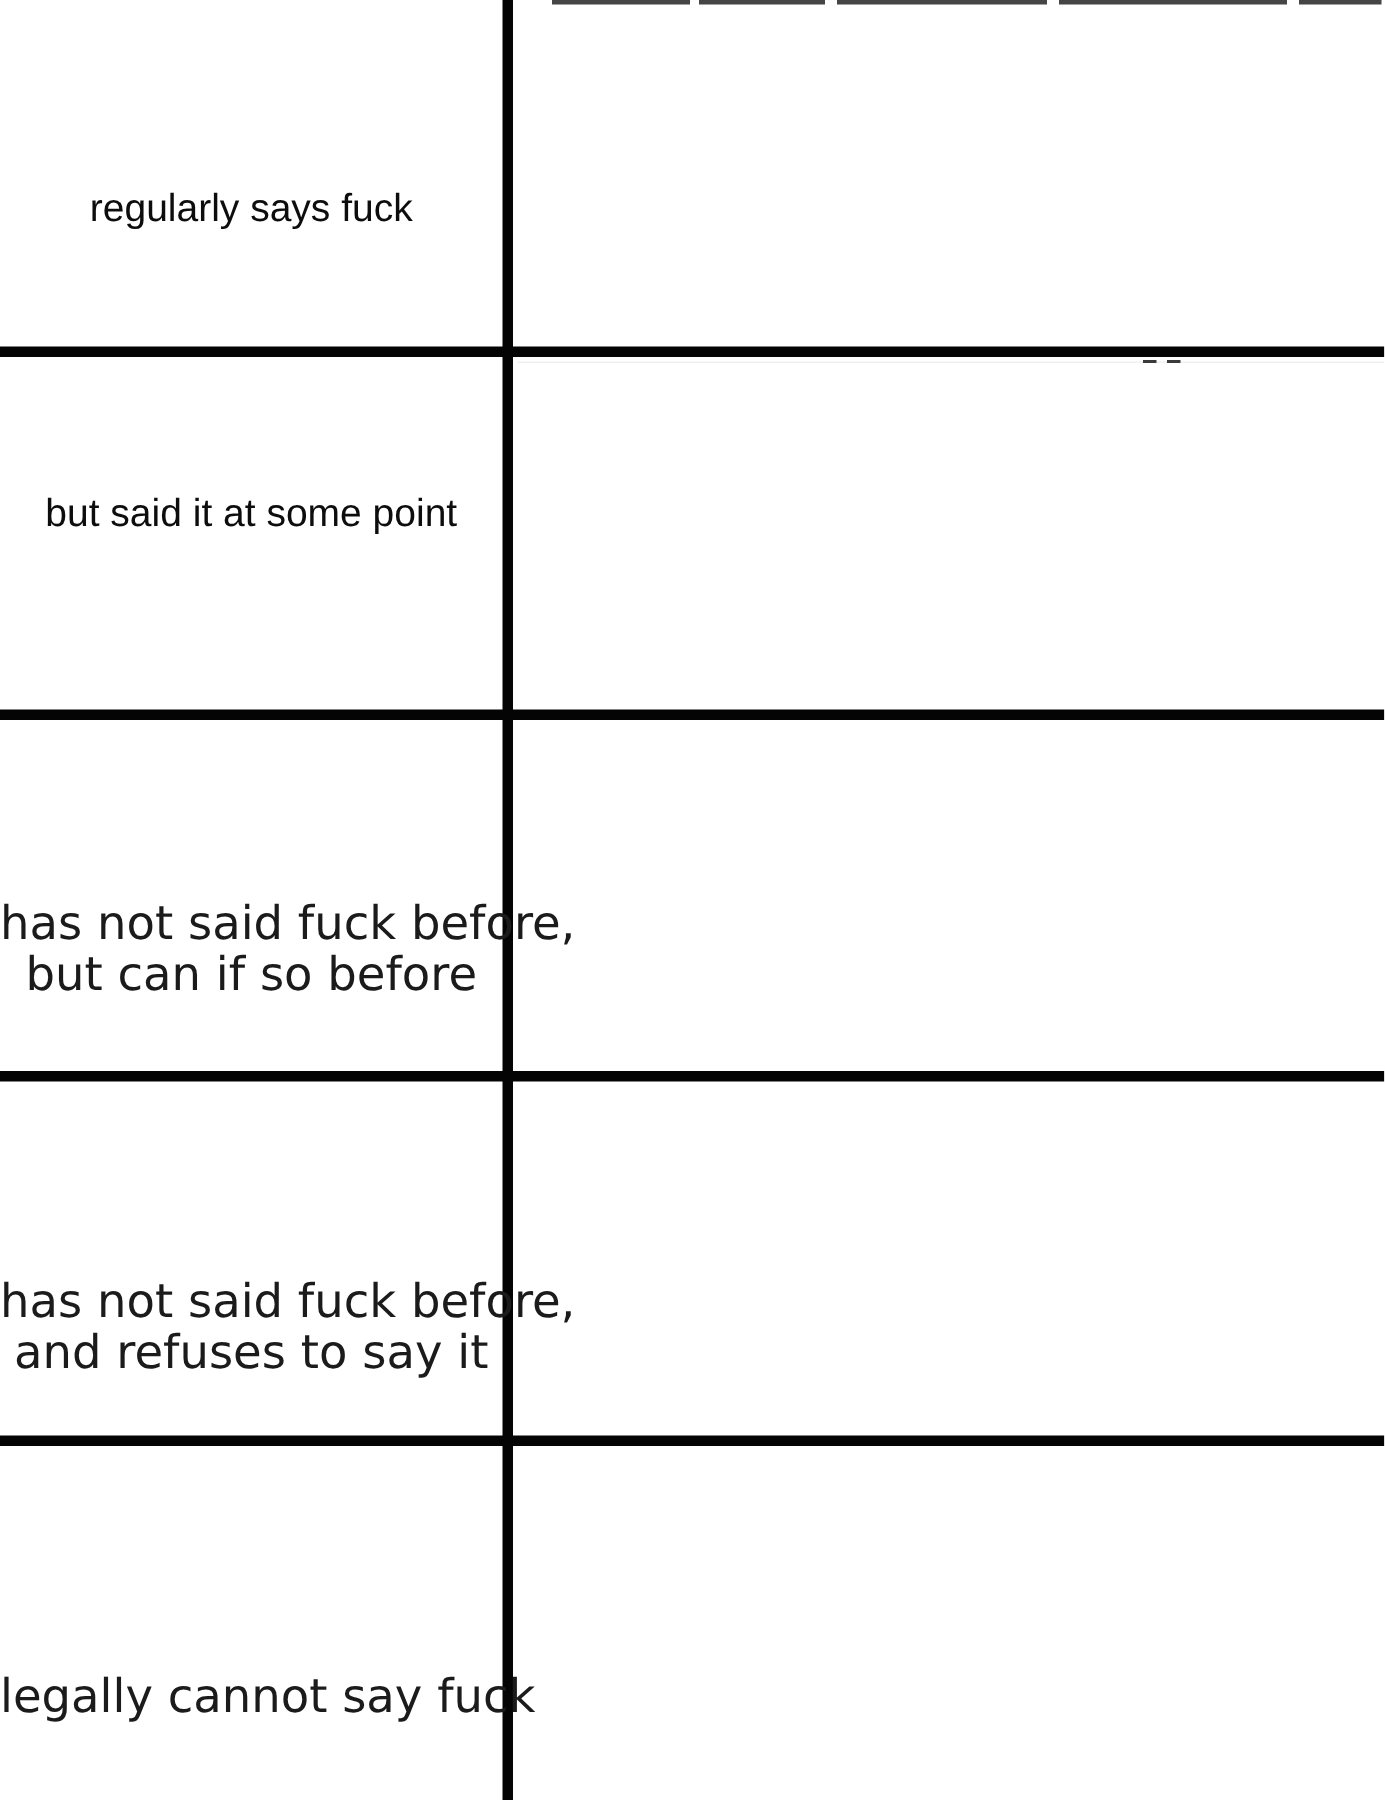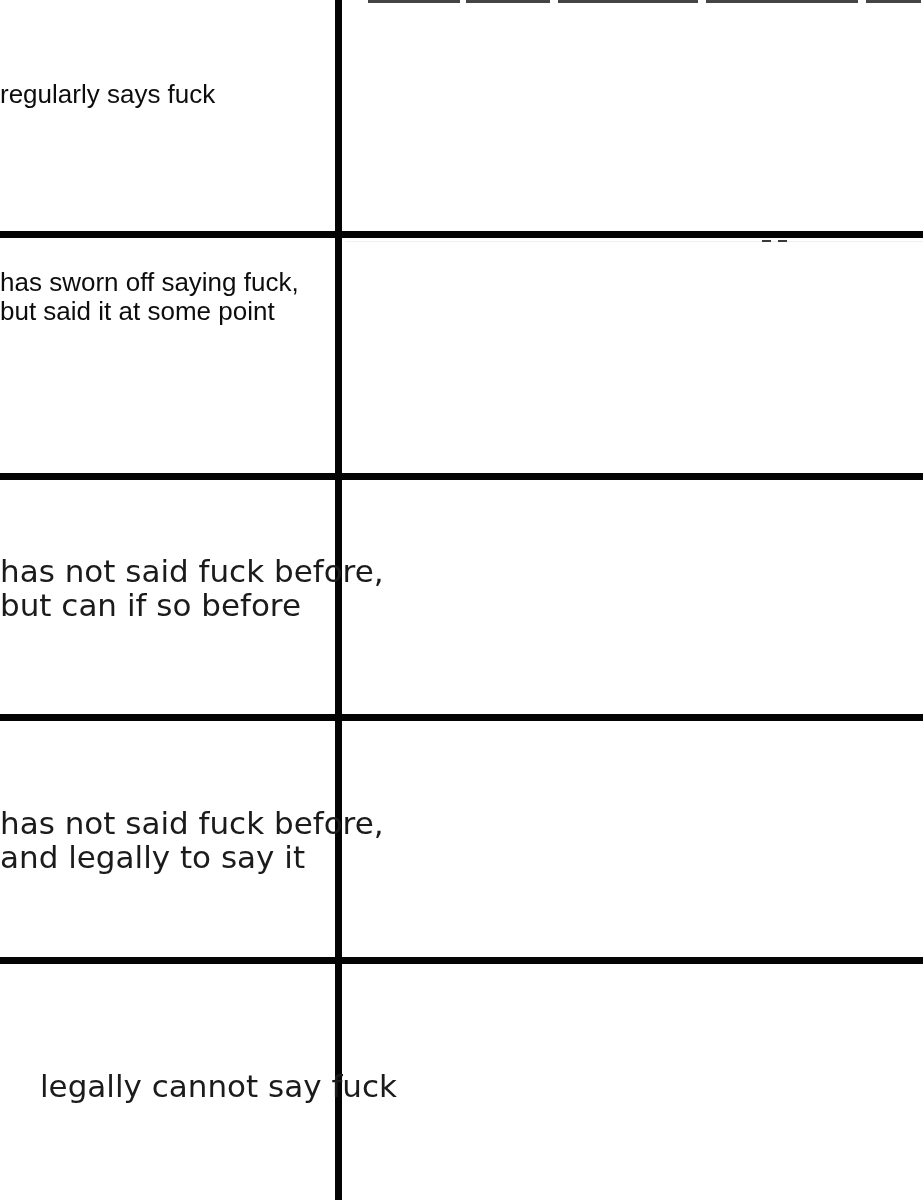--- a/index.html
+++ b/index.html
@@ -31,40 +31,42 @@
   }
   .hline1 { top: 231px; }
   .hline2 { top: 473px; }
   .hline3 { top: 714px; }
   .hline4 { top: 957px; }
 
   .row-label {
     position: absolute;
     left: 0;
     width: 335px;
+    text-align: center;
     transform: translateY(-50%);
     white-space: nowrap;
+    margin-top: 45px;
   }
   .label-arial {
     font-family: "Liberation Sans", sans-serif;
     font-size: 26px;
     line-height: 29px;
     color: #0d0d0d;
   }
   .label-round {
     font-family: "DejaVu Sans", sans-serif;
     font-size: 31px;
     line-height: 34px;
     color: #1b1b1b;
   }
   .label1 { top: 94px; }
   .label2 { top: 297px; }
   .label3 { top: 588px; }
   .label4 { top: 840px; }
-  .label5 { top: 1086px; padding-left: 40px; }
+  .label5 { top: 1086px; }
 
   .image-slot {
     position: absolute;
     left: 342px;
     width: 581px;
     background: #ffffff;
   }
   .slot1 { top: 4px;   height: 227px; }
   .slot2 { top: 238px; height: 235px; }
   .slot3 { top: 480px; height: 234px; }
@@ -119,32 +121,31 @@
   <div class="hline hline1"></div>
   <div class="hline hline2"></div>
   <div class="hline hline3"></div>
   <div class="hline hline4"></div>
 
   <div class="row-label label-arial label1">
     <div>regularly says fuck</div>
   </div>
 
   <div class="row-label label-arial label2">
-    <div>has sworn off saying fuck,</div>
     <div>but said it at some point</div>
   </div>
 
   <div class="row-label label-round label3">
     <div>has not said fuck before,</div>
     <div>but can if so before</div>
   </div>
 
   <div class="row-label label-round label4">
     <div>has not said fuck before,</div>
-    <div>and legally to say it</div>
+    <div>and refuses to say it</div>
   </div>
 
   <div class="row-label label-round label5">
     <div>legally cannot say fuck</div>
   </div>
 
   <div class="top-strip strip-a"></div>
   <div class="top-strip strip-b"></div>
   <div class="top-strip strip-c"></div>
   <div class="top-strip strip-d"></div>

